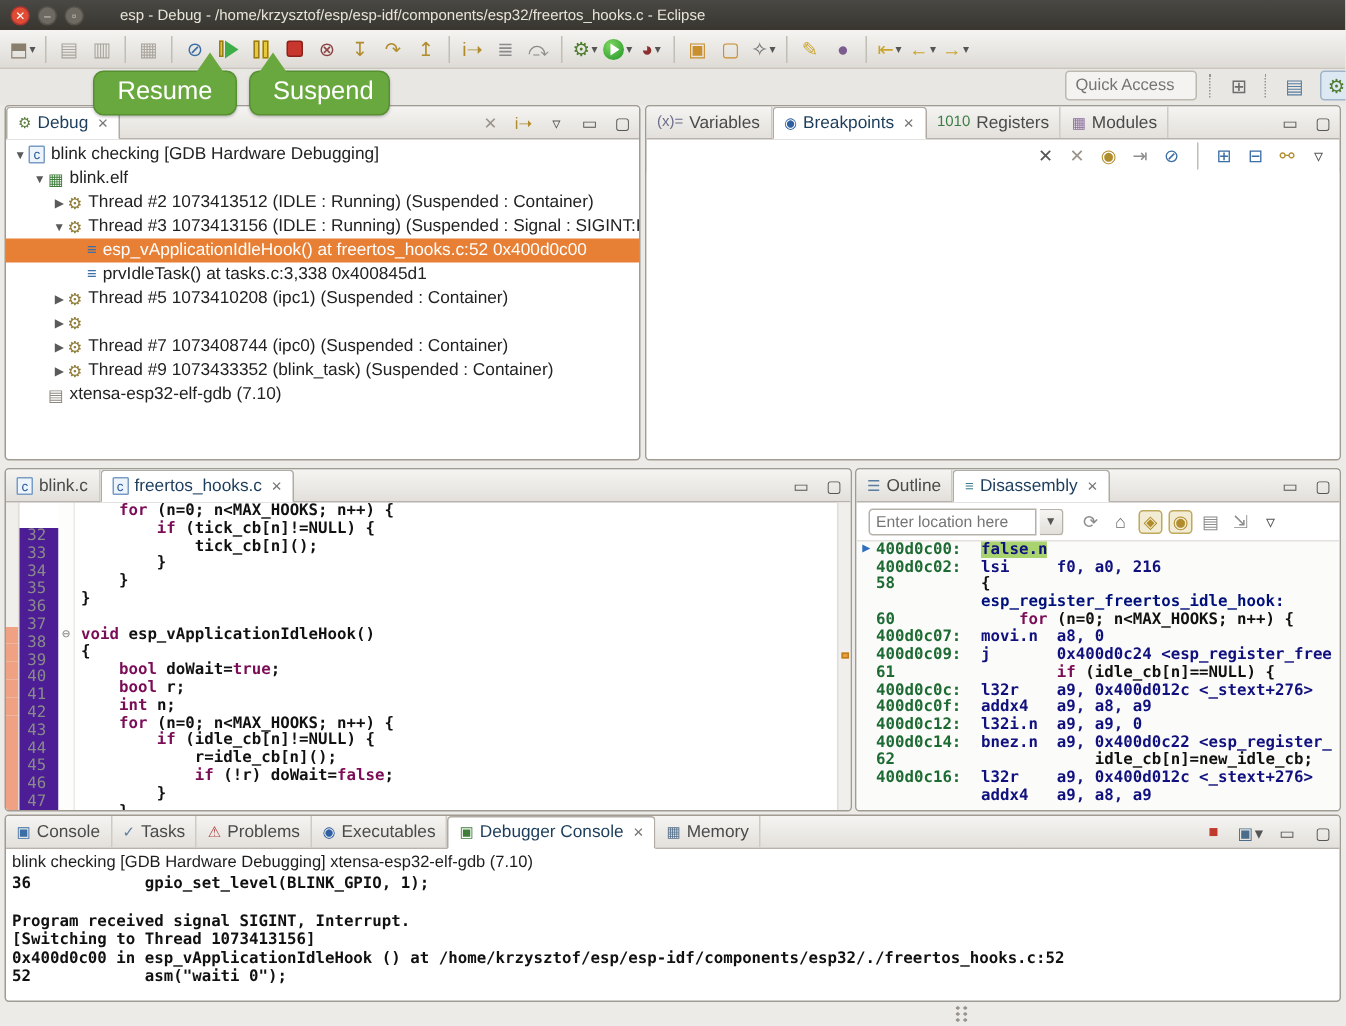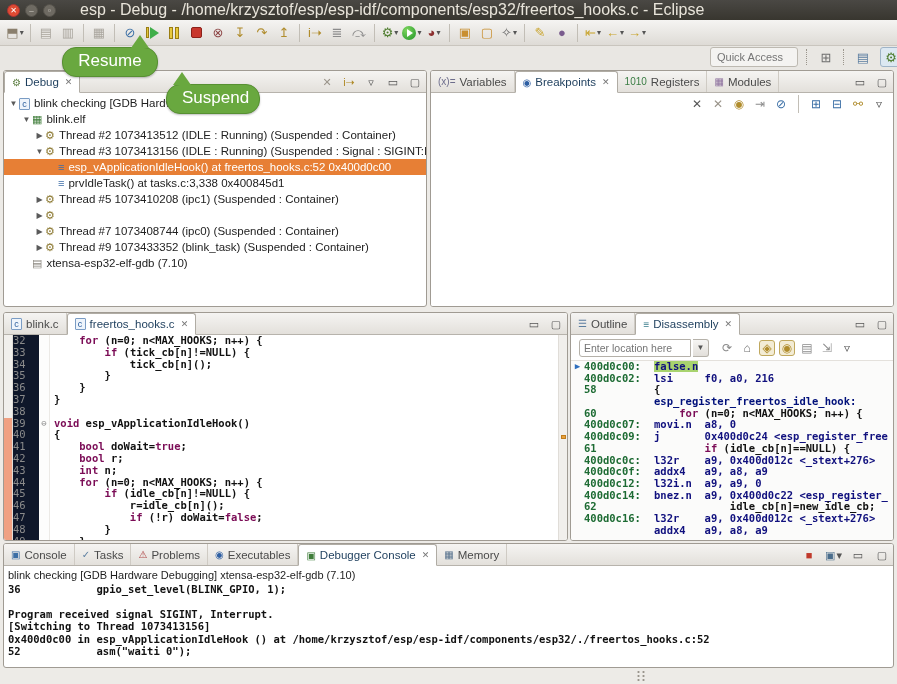--- a/index.html
+++ b/index.html
@@ -8,21 +8,21 @@
   #app { position:absolute; inset:0; width:897px; height:684px; }
 
   
   .titlebar { position:absolute; left:0; top:0; width:897px; height:20px;
     background:linear-gradient(#4a4844,#38362f); display:flex; align-items:center; }
   .wbtns { display:flex; gap:5px; margin-left:7px; }
   .wbtn { width:13px; height:13px; border-radius:50%; font-size:8px; line-height:12px;
     text-align:center; color:#fff; }
   .wbtn.close { background:#df4b33; border:1px solid #a33; }
   .wbtn.min, .wbtn.max { background:#6e6a62; border:1px solid #55524b; color:#d8d4cc; }
-  .title-text { color:#e8e4da; font-size:16px; margin-left:24px; white-space:nowrap; }
+  .title-text { color:#e8e4da; font-size:10px; margin-left:24px; white-space:nowrap; }
 
   
   .toolbar { position:absolute; left:0; top:20px; width:897px; height:26px;
     background:linear-gradient(#f5f4f2,#dedbd6); border-bottom:1px solid #c9c5be;
     display:flex; align-items:center; padding-left:4px; }
   .tb-strip { position:absolute; left:0; top:46px; width:897px; height:24px; background:#e9e7e3; }
   .ticon { height:20px; min-width:20px; display:inline-flex; align-items:center; justify-content:center;
     font-size:13px; margin:0 1px; border-radius:3px; }
   .dd { font-size:8px; color:#555; margin-left:1px; }
   .tsep { width:1px; height:18px; background:#c2beb6; margin:0 4px; }
@@ -39,21 +39,21 @@
   .quick { position:absolute; left:710px; top:47px; width:88px; height:20px; border:1px solid #bdb9b1;
     border-radius:3px; background:#f4f3f1; font-size:11px; color:#8a867e; padding:0 6px;
     font-family:"Liberation Sans", sans-serif; }
   .persp { position:absolute; top:47px; display:flex; align-items:center; gap:6px; }
   .pbtn { width:22px; height:20px; display:flex; align-items:center; justify-content:center; font-size:13px; border-radius:3px; }
   .pbtn.active { border:1px solid #9fb4c8; background:#dce8f2; }
   .vdots { width:3px; height:16px; border-left:1px dotted #9a958c; }
 
   
   .callout { position:absolute; background:#69a83f; border:1px solid #579032; color:#fff;
-    font-size:17px; padding:3px 15px 5px; border-radius:14px; z-index:30; box-shadow:0 1px 2px rgba(0,0,0,.25); }
+    font-size:17px; padding:3px 15px 5px; border-radius:7px; z-index:30; box-shadow:0 1px 2px rgba(0,0,0,.25); }
   .callout .arrow { position:absolute; top:-13px; width:0; height:0;
     border-left:9px solid transparent; border-right:9px solid transparent; border-bottom:13px solid #69a83f; }
 
   
   .panel { position:absolute; background:#fff; border:1px solid #a09b93; border-radius:3px; overflow:hidden; }
   .tabbar { height:22px; background:linear-gradient(#f5f4f2,#e3e0db); border-bottom:1px solid #b7b3ac;
     display:flex; align-items:stretch; position:relative; }
   .tab { display:flex; align-items:center; gap:4px; padding:0 7px; font-size:11.5px; color:#4a4a4a;
     border-right:1px solid #cfcbc4; white-space:nowrap; }
   .tab .ticn { font-size:10px; }
@@ -74,21 +74,21 @@
   .trow .tw { width:11px; font-size:8px; color:#5a5a5a; text-align:center; flex:0 0 11px; }
   .trow .nicn { margin-right:4px; font-size:11px; flex:0 0 auto; }
   .trow.selected { background:#e77f35; color:#fff; }
   .trow.selected .tw, .trow.selected .nicn { color:#fff; }
 
   
   .edbody { display:flex; height:calc(100% - 22px); font-family:"DejaVu Sans Mono", monospace; }
   .ruler { width:9px; background:#f1efec; border-right:1px solid #e0ddd8; }
   .ruler div, .lnums div, .foldc div, .codec div { height:11.8px; line-height:11.8px; }
   .ruler .chg { background:#f0a183; }
-  .lnums { width:26px; text-align:left; color:#8a8a8a; font-size:10.5px; padding-right:3px; background:#0f172a; }
+  .lnums { width:26px; text-align:center; color:#8a8a8a; font-size:10.5px; padding-right:3px; background:#4c1d95;margin-top:17px; }
   .foldc { width:11px; color:#888; font-size:9px; text-align:center; background:#fdfdfc; border-right:1px solid #eceae6; }
   .codec { flex:1; font-size:10.5px; font-weight:600; color:#111; white-space:pre; overflow:hidden; padding-left:4px; }
   .kw { color:#7b0c56; font-weight:bold; }
   .ov-ruler { width:9px; background:#f1efec; border-left:1px solid #e0ddd8; position:relative; }
   .ov-mark { position:absolute; left:2px; top:100px; width:5px; height:4px; background:#e8a03c; border:1px solid #c07c1c; }
 
   
   .dis-toolbar { height:25px; display:flex; align-items:center; background:#fff; padding-left:8px; gap:2px; }
   .loc-combo { width:112px; height:18px; border:1px solid #b5b1a9; border-radius:3px 0 0 3px; font-size:10.5px;
     color:#6e6a63; padding:0 4px; background:#fff; font-family:"Liberation Sans", sans-serif; }
@@ -239,21 +239,21 @@
       <div class="pbtn" style="color: rgb(109, 109, 109);">⊞</div>
       <div class="vdots"></div>
       <div class="pbtn" style="color: rgb(91, 126, 160);">▤</div>
       <div class="pbtn active" style="color: rgb(79, 125, 47);">⚙</div>
     </div>
 
   <div class="callout" style="left:62px; top:47px; width:96px; text-align:center;">
     <div class="arrow" style="left:68px;"></div>
     <span>Resume</span>
   </div>
-  <div class="callout" style="left:166px; top:47px; width:94px; text-align:center;margin-top:37px;">
+  <div class="callout" style="left:166px; top:47px; width:94px; text-align:center;">
     <div class="arrow" style="left:6px;"></div>
     <span>Suspend</span>
   </div>
 
   <div class="panel" style="left:3px; top:70px; width:424px; height:237px;">
     <div class="tabbar">
       <div class="tab active">
         <span class="ticn" style="color:#5b7d3f;">⚙</span>
         <span>Debug</span>
         <span class="x">✕</span>

